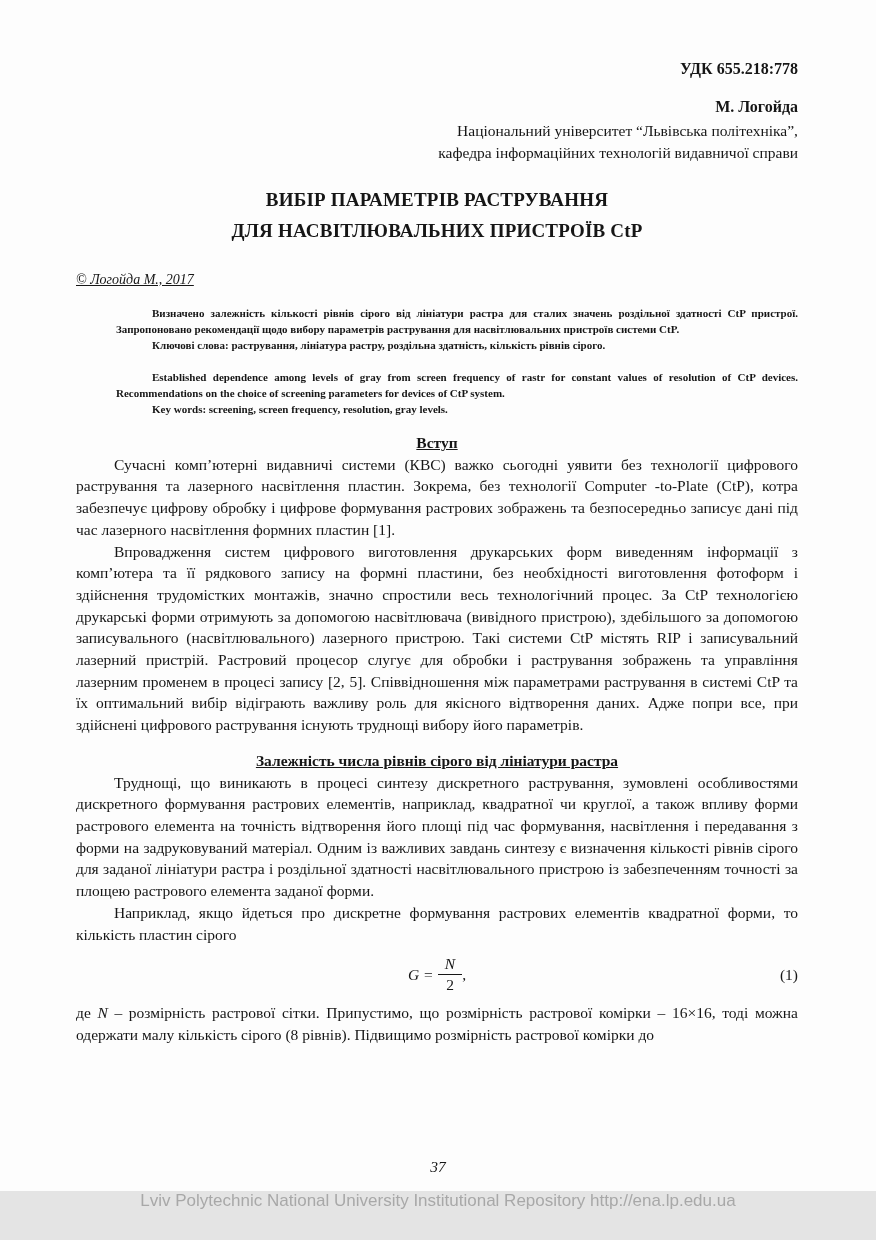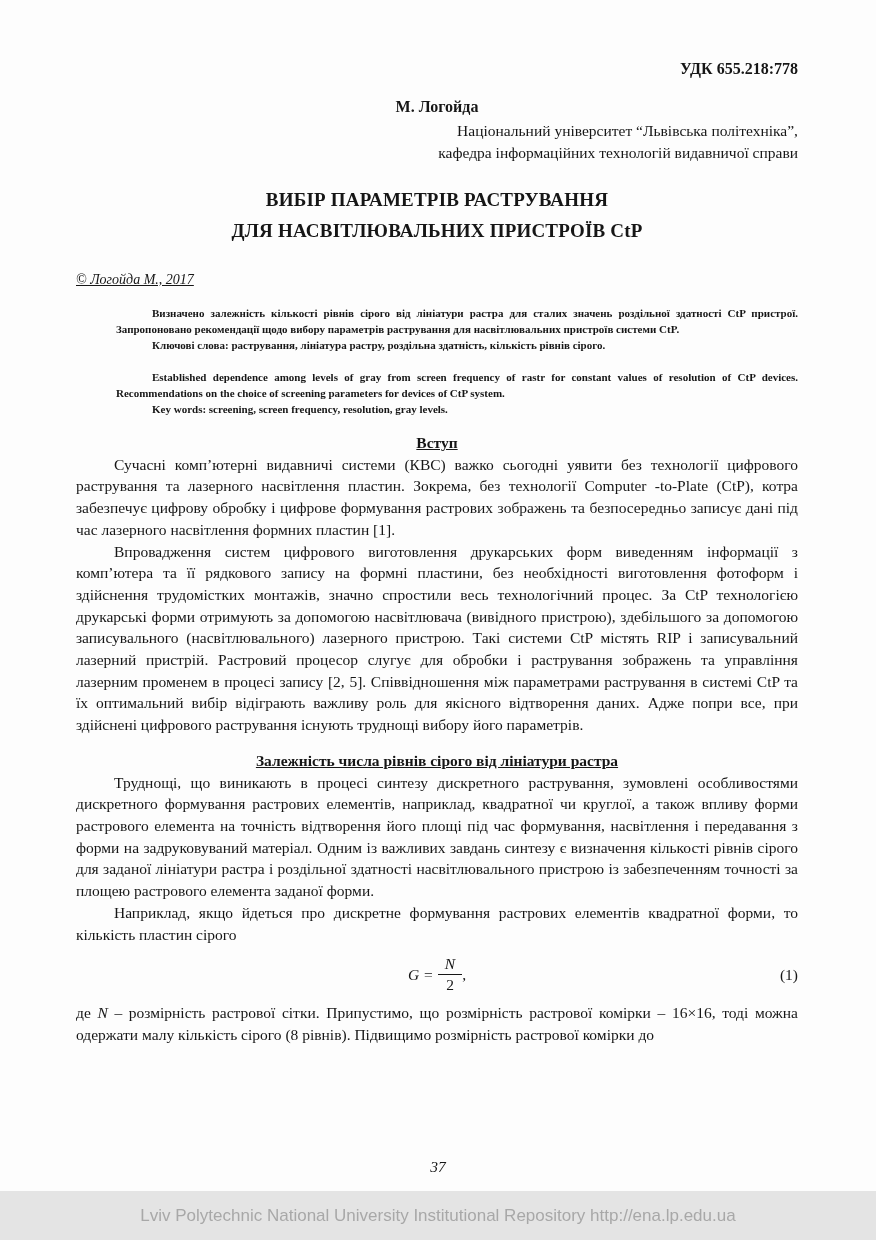--- a/index.html
+++ b/index.html
@@ -11,21 +11,21 @@
   .page {
     position: relative;
     width: 876px; height: 1240px;
     background: #fdfdfd;
     color: #161616;
     overflow: hidden;
   }
   .content { padding: 60px 78px 0 76px; }
 
   .udk { text-align: right; font-weight: bold; font-size: 16px; margin: 0 0 20px 0; }
-  .author { text-align: center; font-weight: bold; font-size: 16px; margin: 0 0 4px 0; }
+  .author { text-align: right; font-weight: bold; font-size: 16px; margin: 0 0 4px 0; }
   .affil { text-align: right; font-size: 15.5px; line-height: 1.4; margin: 0; }
 
   .title { text-align: center; font-weight: bold; font-size: 19px; line-height: 1.6; margin: 22px 0 0 0; letter-spacing: 0.2px; }
   .title-line { display: block; }
 
   .copyright { font-style: italic; font-size: 14px; margin: 26px 0 0 0; text-decoration: underline; }
 
   .abstract { margin-top: 18px; padding-left: 40px; font-weight: bold; font-size: 11px; line-height: 1.45; text-align: justify; }
   .abstract p { margin: 0; text-indent: 36px; }
   .abstract.en { margin-top: 16px; }
@@ -42,21 +42,21 @@
   .frac { display: inline-flex; flex-direction: column; align-items: center; }
   .frac .num { display: block; padding: 0 7px 1px 7px; border-bottom: 1px solid #161616; font-style: italic; text-align: center; }
   .frac .den { display: block; padding-top: 1px; text-align: center; }
   .eq-num { position: absolute; right: 0; top: 50%; transform: translateY(-50%); font-size: 15.5px; }
 
   .page-number { position: absolute; left: 0; right: 0; bottom: 64px; text-align: center; font-size: 15.5px; color: #161616; font-style: italic; }
 
   .footer {
     position: absolute; left: 0; right: 0; bottom: 0; height: 49px;
     background: #e4e4e4;
-    display: flex; align-items: center; justify-content: center;
+    display: flex; align-items: flex-start; justify-content: center;
     font-family: "Liberation Sans", sans-serif;
     font-size: 17px; color: #a8a8a8;
   }
 </style>
 </head>
 <body>
 
 <div class="page">
   <div class="content">
 

